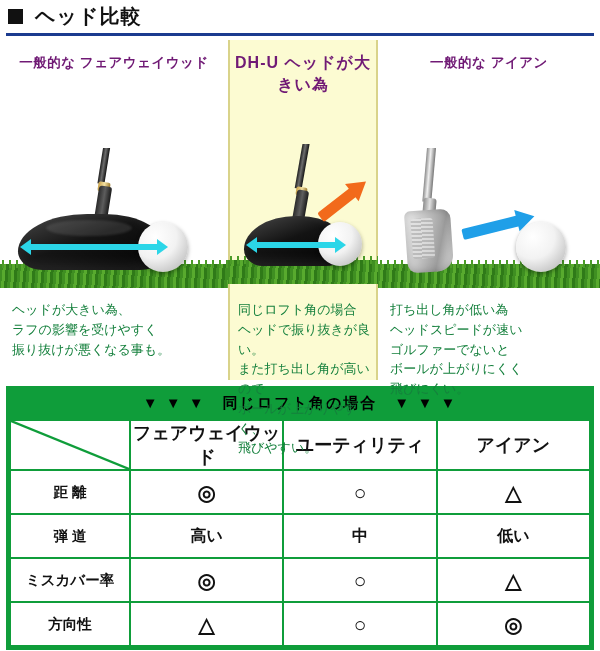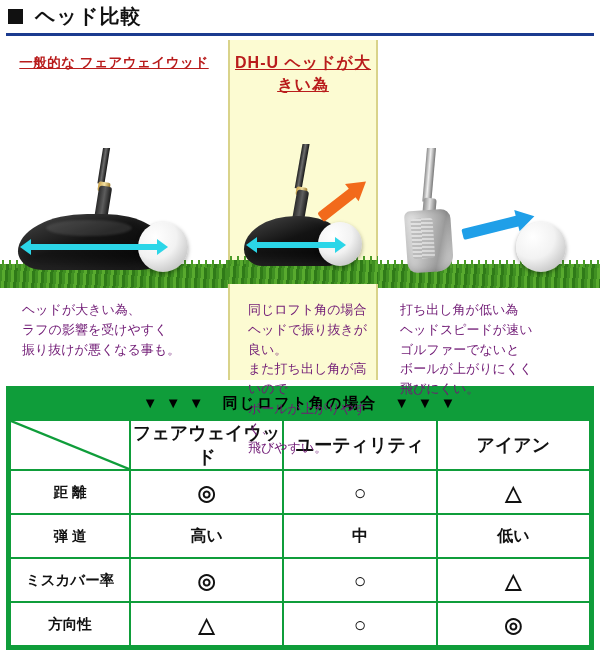--- a/index.html
+++ b/index.html
@@ -63,23 +63,22 @@
   .panel-left   { width: 228px; }
   .panel-center { width: 150px; background: #fcfbd2; }
   .panel-right  { width: 222px; }
 
   .panel-label {
     text-align: center;
     padding-top: 14px;
     font-size: 13.5px;
     line-height: 1.35;
     font-weight: bold;
-    color: #b91c1c;
+    color: #701a75;
     letter-spacing: 0.5px;
-    text-decoration: underline;
   }
   .panel-center .panel-label {
     font-size: 16px;
     letter-spacing: 1px;
     padding-top: 12px;
   }
 
   
   .photo {
     position: absolute;
@@ -304,27 +303,27 @@
     width: 58px;
     background: #1f9fe8;
     transform: rotate(-14deg);
     transform-origin: left bottom;
   }
   .launch-blue:after { border-left: 18px solid #1f9fe8; }
 
   
   .caption {
     position: absolute;
-    left: 10px;
+    left: 0;
     right: 0;
     top: 252px;
     padding: 8px 10px 0 12px;
     font-size: 13px;
     line-height: 1.52;
-    color: #701a75;
+    color: #15803d;
     box-sizing: border-box;
     white-space: pre-line;
   }
   .panel-center .caption { padding-left: 10px; padding-right: 6px; }
 
   .center-border {
     position: absolute;
     top: 0;
     bottom: 0;
     width: 2px;
@@ -435,20 +434,22 @@
       <div class="launch-arrow launch-orange"></div>
     </div>
     <div class="caption">同じロフト角の場合
 ヘッドで振り抜きが良い。
 また打ち出し角が高いので
 ボールが上がりやすく、
 飛びやすい。</div>
   </div>
 
   <div class="panel panel-right">
+    <div class="panel-label">一般的な
+アイアン</div>
     <div class="photo">
       <div class="grass"></div>
       <div class="iron-shaft"></div>
       <div class="iron-hosel"></div>
       <div class="iron-head">
         <div class="iron-face"></div>
       </div>
       <div class="ball ball-r"></div>
       <div class="launch-arrow launch-blue"></div>
     </div>

